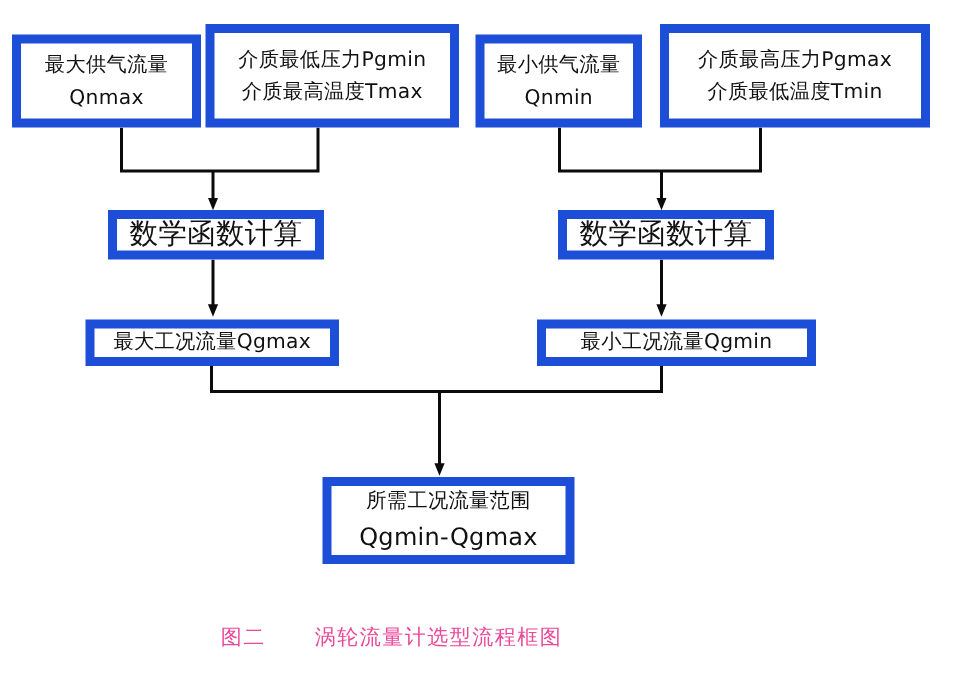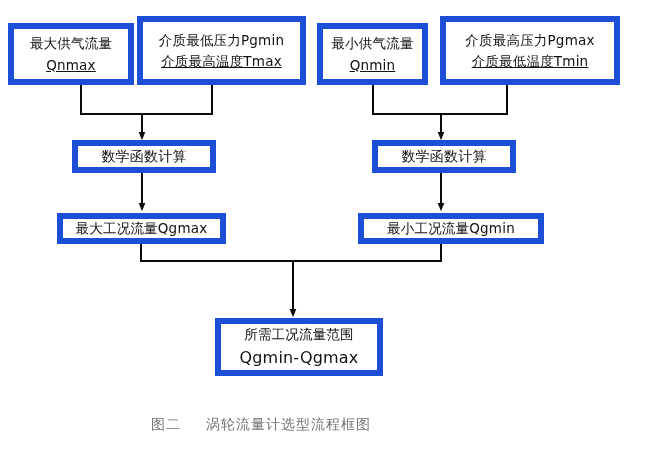--- a/index.html
+++ b/index.html
@@ -39,24 +39,24 @@
     letter-spacing: 0.2px;
     z-index: 3;
   }
   .node .line {
     display: block;
     white-space: nowrap;
   }
 
   
   .node.top      { font-size: 13.5px; }
-  .node.top .l2  { margin-top: 3px; text-decoration: underline; }
+  .node.top .l2  { margin-top: 3px; }
 
   
-  .node.proc     { font-size: 14px; }
+  .node.proc     { font-size: 19px; }
   .node.val      { font-size: 13.5px; }
   .node.result   { font-size: 13.5px; }
   .node.result .l2 { margin-top: 4px; font-size: 16px; }
 
   
   #box-qnmax   { left: 8px;   top: 23px;  width: 126px; height: 62px; }
   #box-pgmin   { left: 137px; top: 16px;  width: 169px; height: 69px; }
   #box-qnmin   { left: 317px; top: 23px;  width: 111px; height: 62px; }
   #box-pgmax   { left: 440px; top: 16px;  width: 180px; height: 69px; }
 
@@ -78,23 +78,24 @@
   }
 
   
   #caption {
     position: absolute;
     left: 0;
     top: 416px;
     width: 522px;
     text-align: center;
     font-size: 14px;
-    color: #737373;
+    color: #ec4899;
     letter-spacing: 1px;
     z-index: 4;
+    font-family: Liberation Mono, monospace;
   }
   #caption .cap-sep { display: inline-block; width: 14px; }
 </style>
 </head>
 <body>
 
 <div id="canvas">
 
   <svg id="wires" viewBox="0 0 645 460" width="645" height="460" xmlns="http://www.w3.org/2000/svg">
     <defs>

